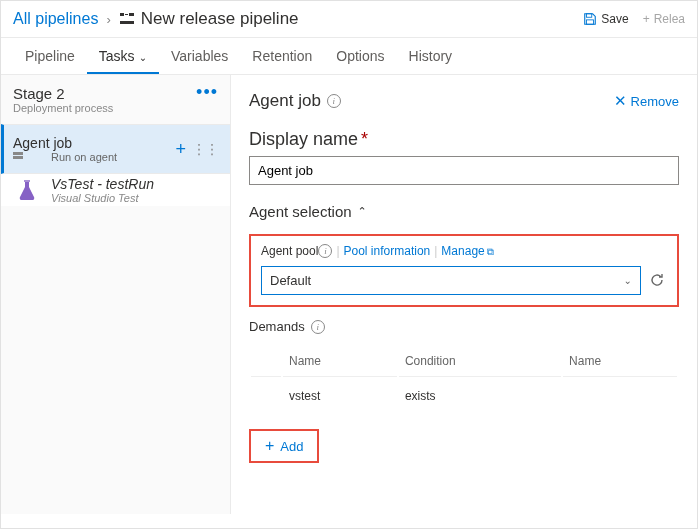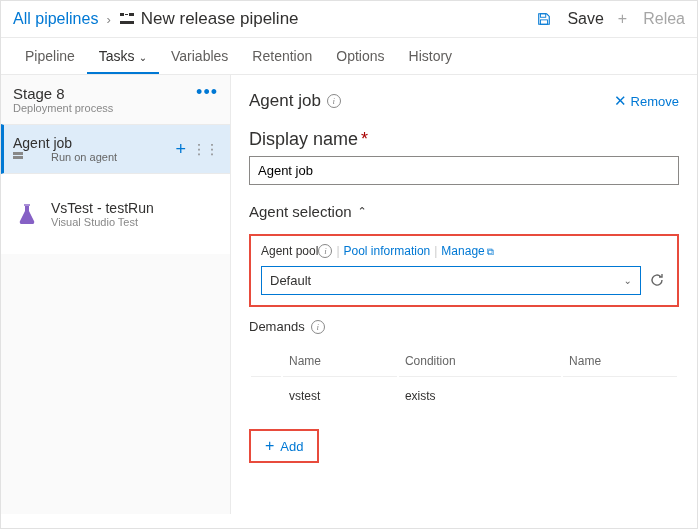--- a/index.html
+++ b/index.html
@@ -5,21 +5,21 @@
   * { box-sizing: border-box; margin: 0; padding: 0; font-family: "Segoe UI", Arial, sans-serif; }
   body { background: #fff; color: #323130; font-size: 13px; width: 698px; height: 529px; overflow: hidden; border:1px solid #e1e1e1;}
   
   
   .header { display: flex; align-items: center; padding: 8px 12px; border-bottom: 1px solid #eaeaea; }
   .breadcrumb-link { color: #0078d4; font-size: 16px; text-decoration: none; }
   .chev { margin: 0 8px; color: #888; }
   .title-icon { width:16px; height:16px; display:inline-block; margin-right:6px; vertical-align:middle;}
   .page-title { font-size: 17px; color: #323130; }
   .header-spacer { flex:1; }
-  .hdr-btn { display:flex; align-items:center; color:#323130; font-size:16px; margin-left:14px; cursor:pointer;gap:12px;}
+  .hdr-btn { display:flex; align-items:center; color:#323130; font-size:12px; margin-left:14px; cursor:pointer;}
   .hdr-btn.disabled { color:#a6a6a6; }
   .hdr-btn svg, .hdr-btn .ico { margin-right:4px; }
   
   
   .tabs { display:flex; padding: 0 12px; border-bottom:1px solid #eaeaea; }
   .tab { padding: 10px 12px 8px; font-size:14px; color:#605e5c; cursor:pointer; border-bottom:2px solid transparent;}
   .tab.active { color:#323130; border-bottom-color:#0078d4; font-weight:400;}
   .tab .caret { margin-left:4px; font-size:10px;}
   
   
@@ -37,21 +37,21 @@
   .job-item { padding:10px 12px; border-top:1px solid #eaeaea; border-bottom:1px solid #eaeaea; display:flex; align-items:center; cursor:pointer;}
   .job-item.selected { background:#deecf9; border-left:3px solid #0078d4; padding-left:9px;}
   .job-item .jtxt { flex:1; }
   .job-title { font-size:14px;}
   .job-sub { font-size:11px; color:#666; display:flex; align-items:center;gap:25px;}
   .job-sub svg { margin-right:3px;}
   .job-actions { display:flex; align-items:center; gap:6px;}
   .job-plus { color:#0078d4; font-size:18px; font-weight:300;}
   .job-handle { color:#888; font-size:14px; letter-spacing:-1px;}
   
-  .task-item { padding:26px 12px; display:flex; align-items:flex-start; cursor:pointer; background:#fff;}
+  .task-item { padding:2px 12px; display:flex; align-items:flex-start; cursor:pointer; background:#fff;font-style:italic;}
   .task-icon { width:28px; height:28px; margin-right:10px; display:flex; align-items:center; justify-content:center;}
   .task-title { font-size:14px;}
   .task-sub { font-size:11px; color:#888;}
   
   
   .pane-hdr { display:flex; align-items:center; margin-bottom:18px;}
   .pane-title { font-size:17px; margin-right:6px;}
   .info-ico { width:14px; height:14px; border:1px solid #888; border-radius:50%; display:inline-flex; align-items:center; justify-content:center; font-size:9px; color:#888; font-style:italic; font-family:serif;}
   .pane-spacer { flex:1;}
   .remove-link { color:#0078d4; display:flex; align-items:center; font-size:13px; cursor:pointer;}
@@ -121,21 +121,21 @@
   <div class="tab">Retention</div>
   <div class="tab">Options</div>
   <div class="tab">History</div>
 </div>
 
 <div class="main">
 
   <div class="left">
     <div class="stage-hdr">
       <div class="txt">
-        <div class="stage-title">Stage 8</div>
+        <div class="stage-title">Stage 2</div>
         <div class="stage-sub">Deployment process</div>
       </div>
       <div class="stage-more">•••</div>
     </div>
 
     <div class="job-item selected">
       <div class="jtxt">
         <div class="job-title">Agent job</div>
         <div class="job-sub">
           <svg width="10" height="10" viewBox="0 0 10 10">

